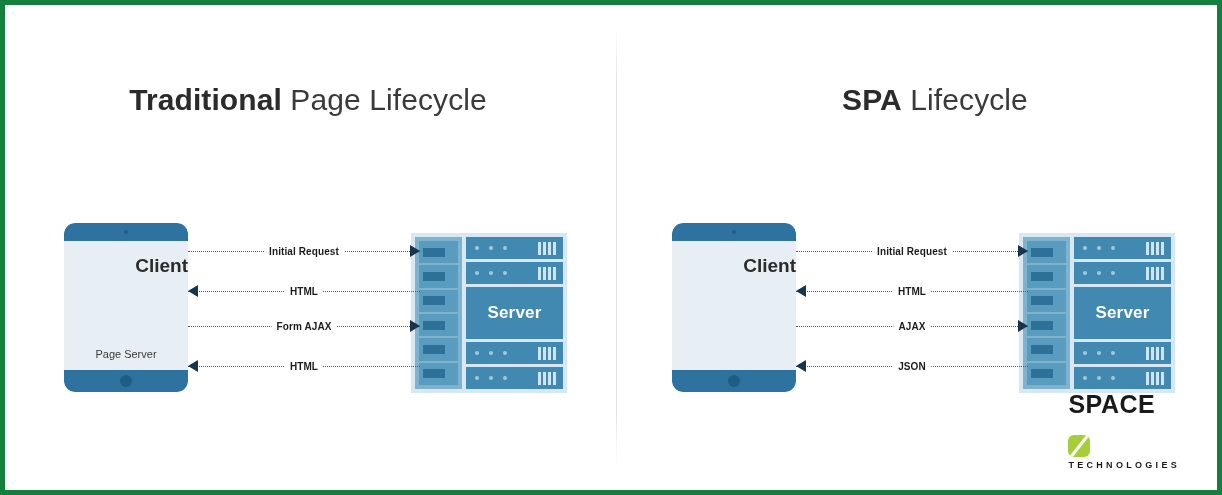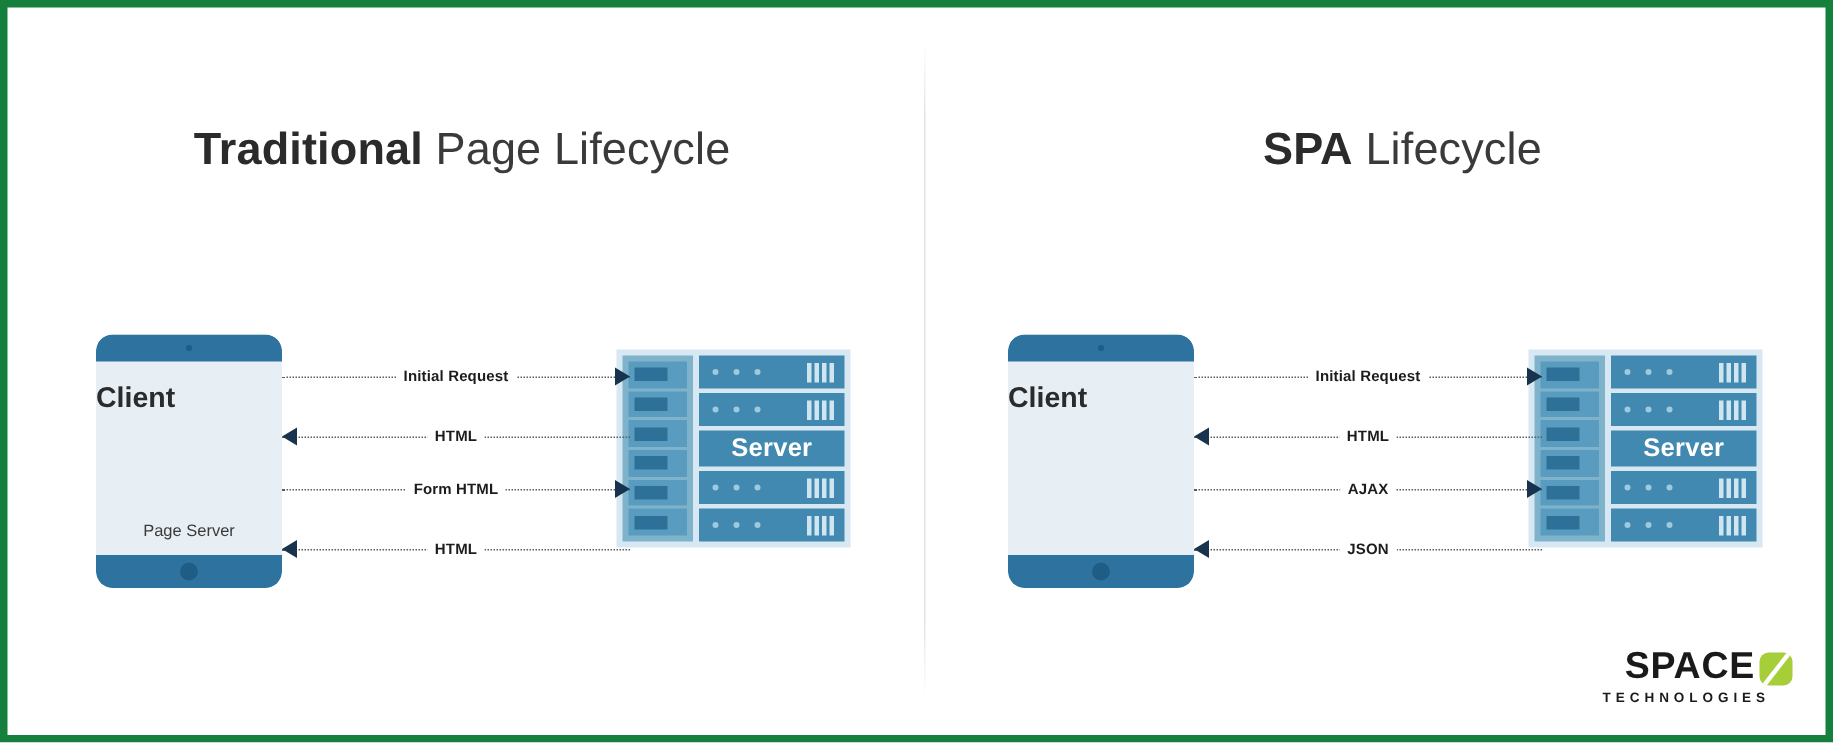--- a/index.html
+++ b/index.html
@@ -104,41 +104,41 @@
     width: 12px;
     height: 12px;
     border-radius: 50%;
     background: #1F5D85;
   }
   .tablet-title {
     position: absolute;
     top: 32px;
     left: 0;
     width: 100%;
-    text-align: left;
+    text-align: right;
     font-size: 19px;
     font-weight: 700;
     color: #2b2b2b;
   }
   .tablet-sub {
     position: absolute;
     top: 125px;
     left: 0;
     width: 100%;
     text-align: center;
     font-size: 11px;
     font-weight: 400;
     color: #3a3a3a;
   }
 
   
   .rack {
     position: absolute;
     width: 156px;
-    height: 132px;
+    height: 160px;
     background: #D8E8F2;
     padding: 4px;
     box-sizing: border-box;
     display: flex;
     gap: 4px;
     justify-content: flex-end;
   }
   .rack-left {
     width: 47px;
     background: #7FB3CC;
@@ -258,23 +258,24 @@
 
   
   .logo {
     position: absolute;
     right: 22px;
     bottom: 20px;
     text-align: right;
   }
   .logo-top {
     display: flex;
-    align-items: flex-end;
+    align-items: flex-start;
     justify-content: flex-end;
-    gap: 3px;
+    gap: 18px;
+    flex-direction: column;
   }
   .logo-word {
     font-size: 25px;
     font-weight: 700;
     letter-spacing: 0.5px;
     color: #1a1a1a;
     line-height: 25px;
   }
   .logo-mark {
     position: relative;
@@ -414,21 +415,21 @@
 
     <div class="arrow to-left" style="left:178px; top:279px; width:232px;">
       <div class="arrow-line"></div>
       <div class="arrow-head"></div>
       <div class="arrow-label">HTML</div>
     </div>
 
     <div class="arrow to-right" style="left:178px; top:314px; width:232px;">
       <div class="arrow-line"></div>
       <div class="arrow-head"></div>
-      <div class="arrow-label">Form HTML</div>
+      <div class="arrow-label">Form AJAX</div>
     </div>
 
     <div class="arrow to-left" style="left:178px; top:354px; width:232px;">
       <div class="arrow-line"></div>
       <div class="arrow-head"></div>
       <div class="arrow-label">HTML</div>
     </div>
 
   </div>
 

